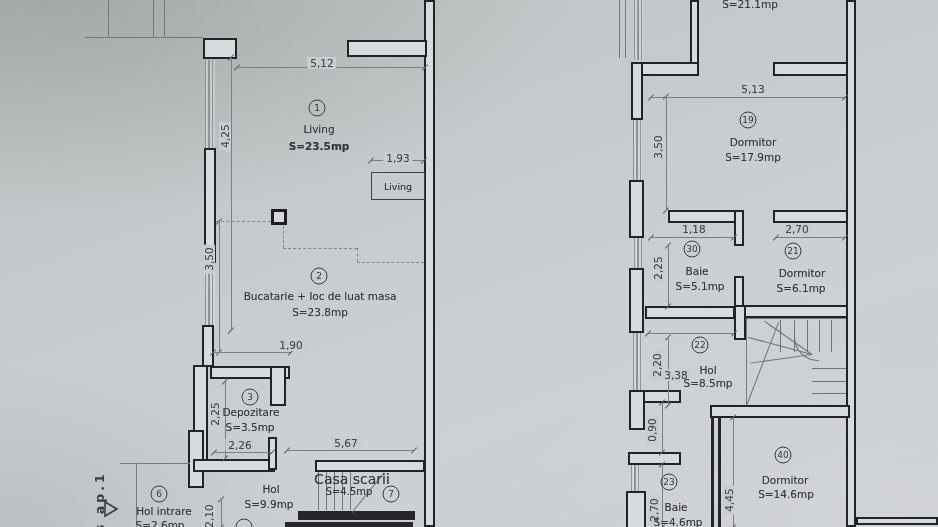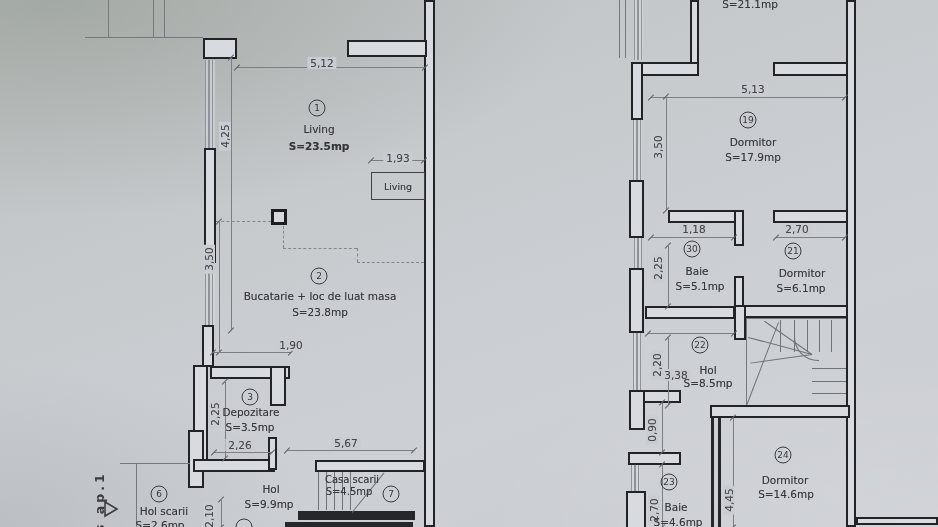--- a/index.html
+++ b/index.html
@@ -113,24 +113,24 @@
     <div class="roomarea" style="left:320px;top:312px;text-align:center;">S=23.8mp</div>
 
     <div class="circ" style="left:250px;top:397px;">3</div>
     <div class="roomname" style="left:251px;top:412px;">Depozitare</div>
     <div class="roomarea" style="left:250px;top:427px;">S=3.5mp</div>
 
     <div class="roomname" style="left:271px;top:489px;">Hol</div>
     <div class="roomarea" style="left:269px;top:504px;">S=9.9mp</div>
 
     <div class="circ" style="left:159px;top:494px;">6</div>
-    <div class="roomname" style="left:164px;top:511px;">Hol scarii</div>
+    <div class="roomname" style="left:164px;top:511px;">Hol intrare</div>
     <div class="roomarea" style="left:160px;top:525px;">S=2.6mp</div>
 
-    <div class="roomname" style="left:352px;top:479px;font-size:10px;text-align:right;">Casa scarii</div>
+    <div class="roomname" style="left:352px;top:479px;font-size:14px;text-align:right;">Casa scarii</div>
     <div class="roomarea" style="left:349px;top:491px;font-size:10px;">S=4.5mp</div>
     <div class="circ" style="left:391px;top:494px;">7</div>
 
     <div class="circ" style="left:244px;top:527px;"></div>
 
     <div class="vtext" style="left:92px;top:577px;">Acces ap.1</div>
     <svg width="17" height="18" style="position:absolute;left:103px;top:500px;">
       <polygon points="2,2 14,9 2,16" fill="none" stroke="#3a3c41" stroke-width="1.6"></polygon>
     </svg>
   </div>
@@ -222,18 +222,18 @@
     <div class="roomarea" style="left:801px;top:288px;">S=6.1mp</div>
 
     <div class="circ" style="left:700px;top:345px;">22</div>
     <div class="roomname" style="left:708px;top:370px;">Hol</div>
     <div class="roomarea" style="left:708px;top:383px;">S=8.5mp</div>
 
     <div class="circ" style="left:669px;top:482px;">23</div>
     <div class="roomname" style="left:676px;top:507px;">Baie</div>
     <div class="roomarea" style="left:678px;top:522px;">S=4.6mp</div>
 
-    <div class="circ" style="left:783px;top:455px;">24</div>
+    <div class="circ" style="left:783px;top:455px;">40</div>
     <div class="roomname" style="left:785px;top:480px;">Dormitor</div>
     <div class="roomarea" style="left:786px;top:494px;">S=14.6mp</div>
   </div>
 
 </div>
 
 </body></html>

